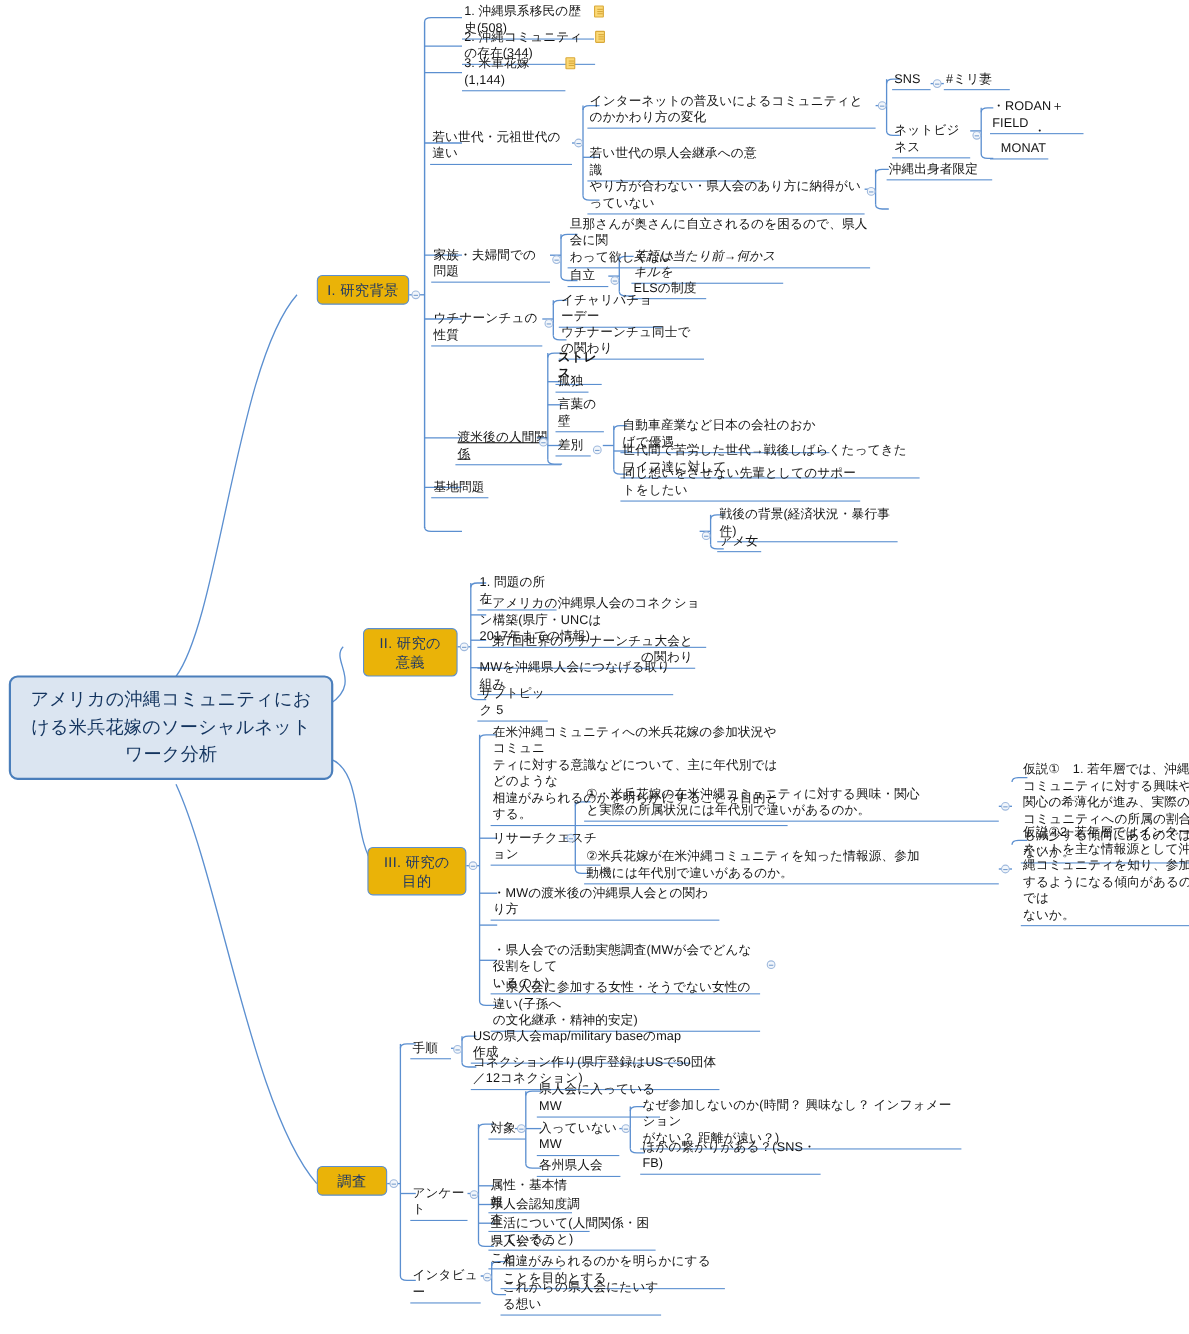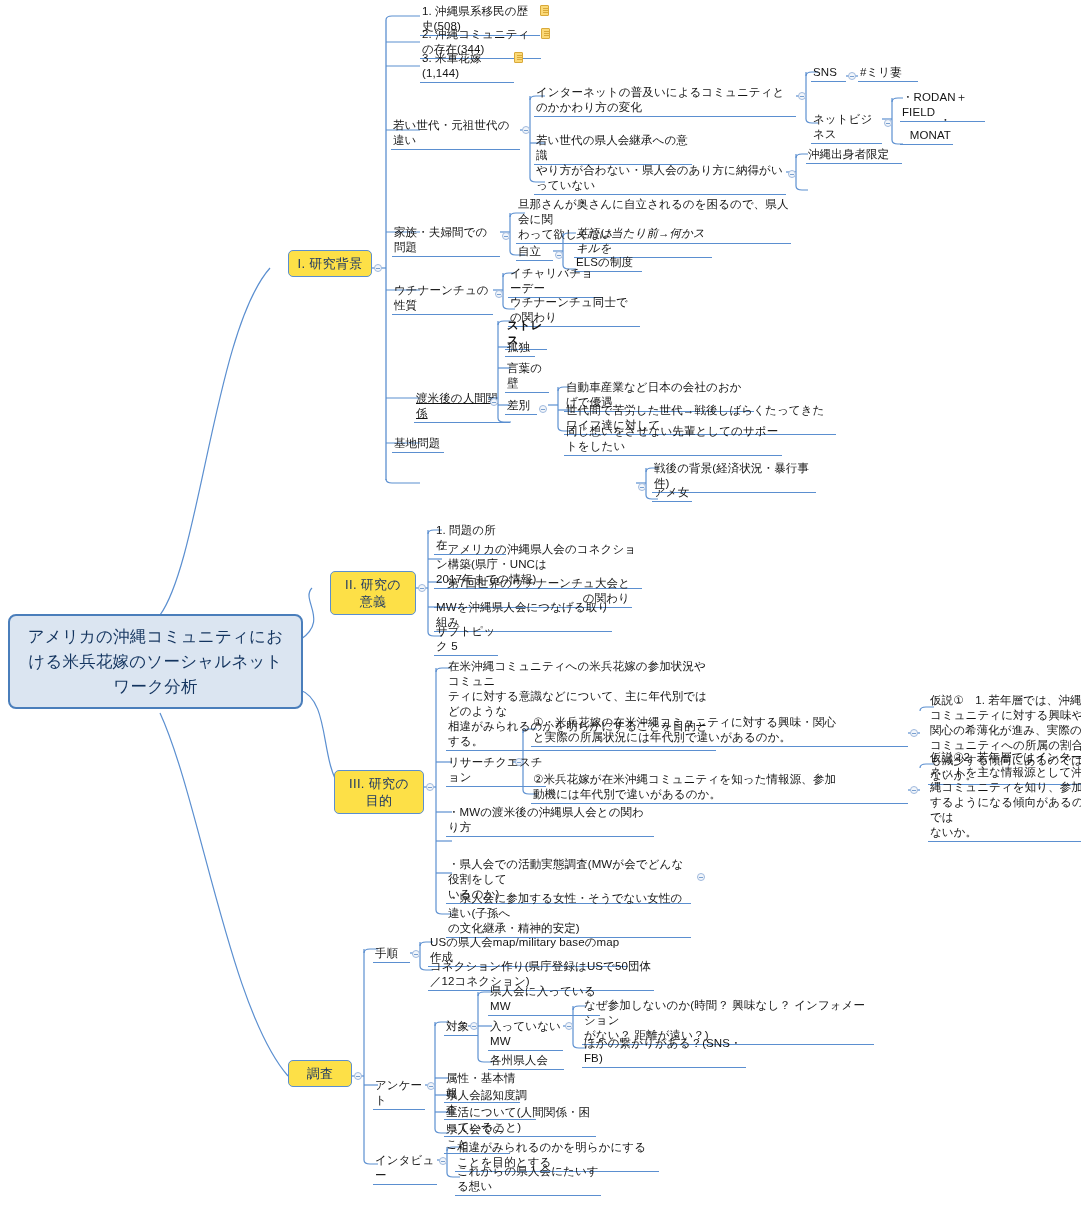--- a/index.html
+++ b/index.html
@@ -32,21 +32,21 @@
     padding:0 2px 1px 2px;
     box-sizing:border-box;
     white-space:pre-line;
     letter-spacing:.1px;
   }
 
   
   .boxnode{
     position:absolute;
     box-sizing:border-box;
-    background:#fde047;
+    background:#eab308;
     border:1.8px solid #5b8fd0;
     border-radius:5px;
     color:#1f3864;
     text-align:center;
     font-size:13px;
     line-height:17px;
     padding:4px 8px;
     letter-spacing:.3px;
   }
   .boxnode.root{

